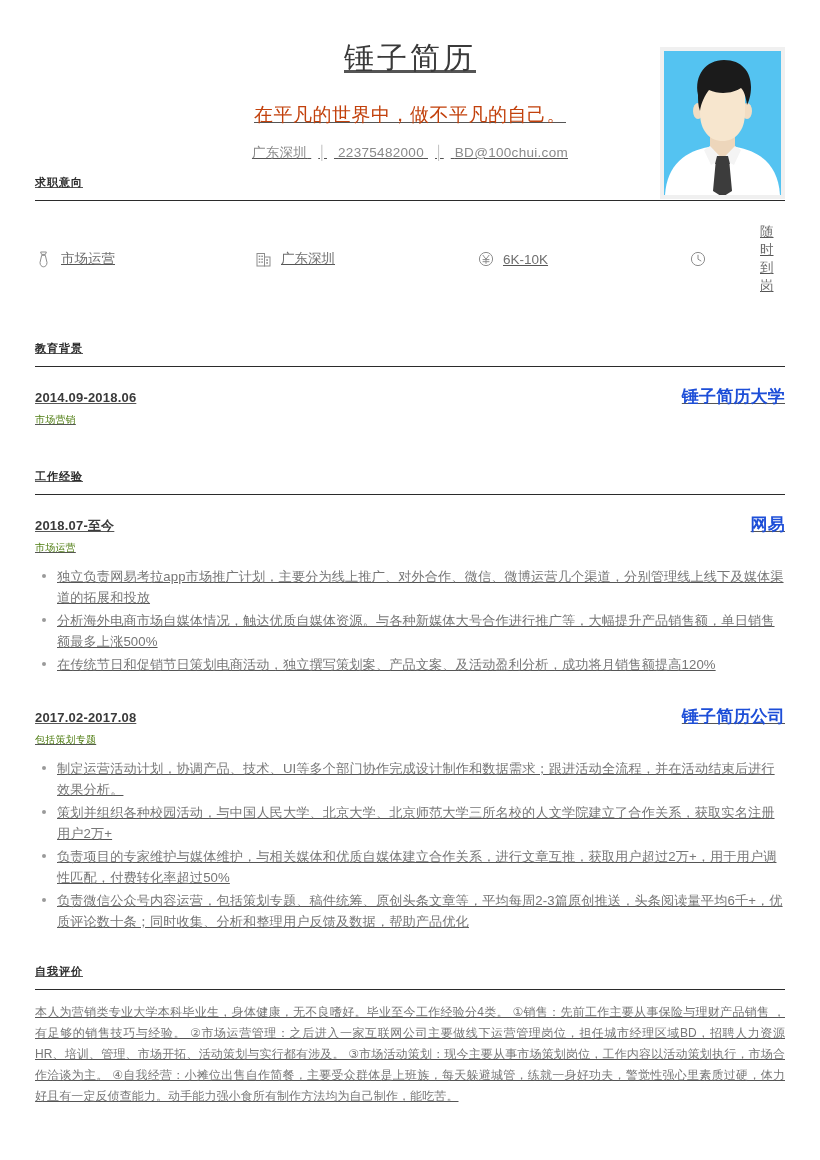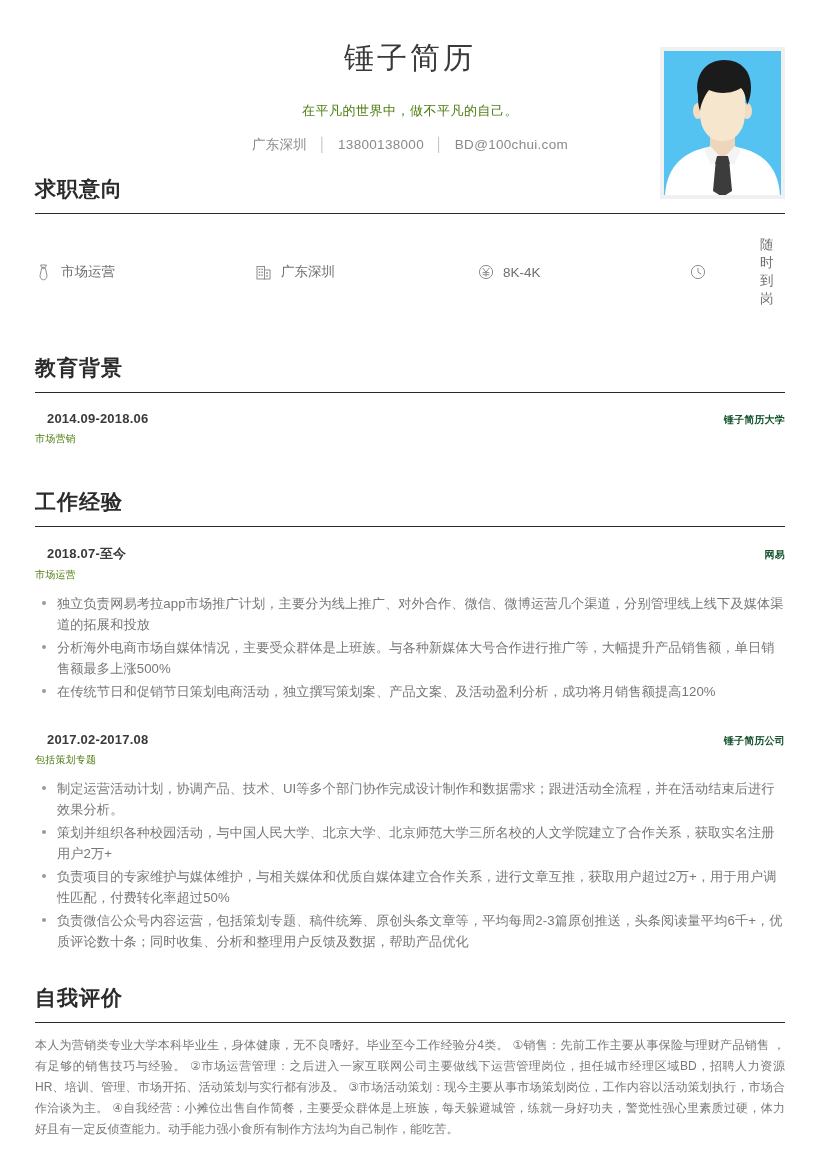--- a/index.html
+++ b/index.html
@@ -14,20 +14,21 @@
     color: #555555;
     overflow: hidden;
     position: relative;
   }
   .page {
     position: relative;
     width: 820px;
     height: 1160px;
     padding: 0;
     box-sizing: border-box;
+    text-decoration: underline;
   }
 
   
   .header {
     position: relative;
     padding: 40px 35px 0 35px;
     height: 175px;
     box-sizing: border-box;
   }
   .header-text {
@@ -36,22 +37,22 @@
   }
   .name {
     font-size: 30px;
     color: #3a3a3a;
     letter-spacing: 3px;
     font-weight: 400;
     margin: 0 0 26px 0;
     line-height: 1.2;
   }
   .slogan {
-    font-size: 13px;
-    color: #4d7c0f;
+    font-size: 19px;
+    color: #c2410c;
     margin: 16px 0 16px 0;
     letter-spacing: 0.5px;
   }
   .contact {
     font-size: 13.5px;
     color: #8a8a8a;
     letter-spacing: 0.3px;
   }
   .contact .sep {
     color: #c0c0c0;
@@ -71,21 +72,21 @@
     background: #ffffff;
     overflow: hidden;
   }
   .avatar svg { display: block; width: 100%; height: 100%; }
 
   
   .section {
     padding: 0 35px;
   }
   .section-title {
-    font-size: 21px;
+    font-size: 11px;
     font-weight: bold;
     color: #2b2b2b;
     letter-spacing: 1px;
     margin: 0;
     padding-bottom: 10px;
   }
   .rule {
     height: 1px;
     background: #2b2b2b;
     width: 100%;
@@ -126,26 +127,25 @@
   .entry-top {
     display: flex;
     justify-content: space-between;
     align-items: baseline;
   }
   .entry-date {
     font-size: 13px;
     font-weight: bold;
     color: #3a3a3a;
     letter-spacing: 0.2px;
-    margin-left: 12px;
   }
   .entry-org {
-    font-size: 10px;
+    font-size: 17px;
     font-weight: bold;
-    color: #14532d;
+    color: #1d4ed8;
     letter-spacing: 0.2px;
   }
   .entry-sub {
     font-size: 10px;
     color: #4d7c0f;
     padding-top: 5px;
     letter-spacing: 0.2px;
   }
 
   
@@ -193,21 +193,21 @@
 
 <div class="page">
 
   <div class="header">
     <div class="header-text">
       <h1 class="name">锤子简历</h1>
       <div class="slogan">在平凡的世界中，做不平凡的自己。</div>
       <div class="contact">
         <span>广东深圳</span>
         <span class="sep">│</span>
-        <span>13800138000</span>
+        <span>22375482000</span>
         <span class="sep">│</span>
         <span>BD@100chui.com</span>
       </div>
     </div>
 
     <div class="avatar">
       <svg viewBox="0 0 117 144" preserveAspectRatio="xMidYMid slice">
         <rect x="0" y="0" width="117" height="144" fill="#54c3f1"></rect>
 
         <path d="M1 144 C3 113 22 100 45 96 L72 96 C95 100 114 113 116 144 Z" fill="#ffffff"></path>
@@ -265,21 +265,21 @@
         <span>广东深圳</span>
       </div>
 
       <div class="intent-item">
         <span class="intent-icon">
           <svg width="16" height="16" viewBox="0 0 16 16">
             <circle cx="8" cy="8" r="6.6" fill="none" stroke="#8d8d8d" stroke-width="1"></circle>
             <path d="M5 4.3 L8 8.2 L11 4.3 M5 8.6 L11 8.6 M5 10.7 L11 10.7 M8 8.2 L8 12.4" fill="none" stroke="#8d8d8d" stroke-width="1" stroke-linecap="round"></path>
           </svg>
         </span>
-        <span>8K-4K</span>
+        <span>6K-10K</span>
       </div>
 
       <div class="intent-item">
         <span class="intent-icon">
           <svg width="16" height="16" viewBox="0 0 16 16">
             <circle cx="8" cy="8" r="6.6" fill="none" stroke="#8d8d8d" stroke-width="1"></circle>
             <path d="M8 4.2 L8 8.2 L10.9 9.9" fill="none" stroke="#8d8d8d" stroke-width="1" stroke-linecap="round"></path>
           </svg>
         </span>
         <span>随时到岗</span>
@@ -310,21 +310,21 @@
     <div class="rule"></div>
 
     <div class="entry">
       <div class="entry-top">
         <span class="entry-date">2018.07-至今</span>
         <span class="entry-org">网易</span>
       </div>
       <div class="entry-sub">市场运营</div>
       <ul class="bullets">
         <li>独立负责网易考拉app市场推广计划，主要分为线上推广、对外合作、微信、微博运营几个渠道，分别管理线上线下及媒体渠道的拓展和投放</li>
-        <li>分析海外电商市场自媒体情况，主要受众群体是上班族。与各种新媒体大号合作进行推广等，大幅提升产品销售额，单日销售额最多上涨500%</li>
+        <li>分析海外电商市场自媒体情况，触达优质自媒体资源。与各种新媒体大号合作进行推广等，大幅提升产品销售额，单日销售额最多上涨500%</li>
         <li>在传统节日和促销节日策划电商活动，独立撰写策划案、产品文案、及活动盈利分析，成功将月销售额提高120%</li>
       </ul>
     </div>
 
     <div class="gap-sm"></div>
 
     <div class="entry">
       <div class="entry-top">
         <span class="entry-date">2017.02-2017.08</span>
         <span class="entry-org">锤子简历公司</span>

